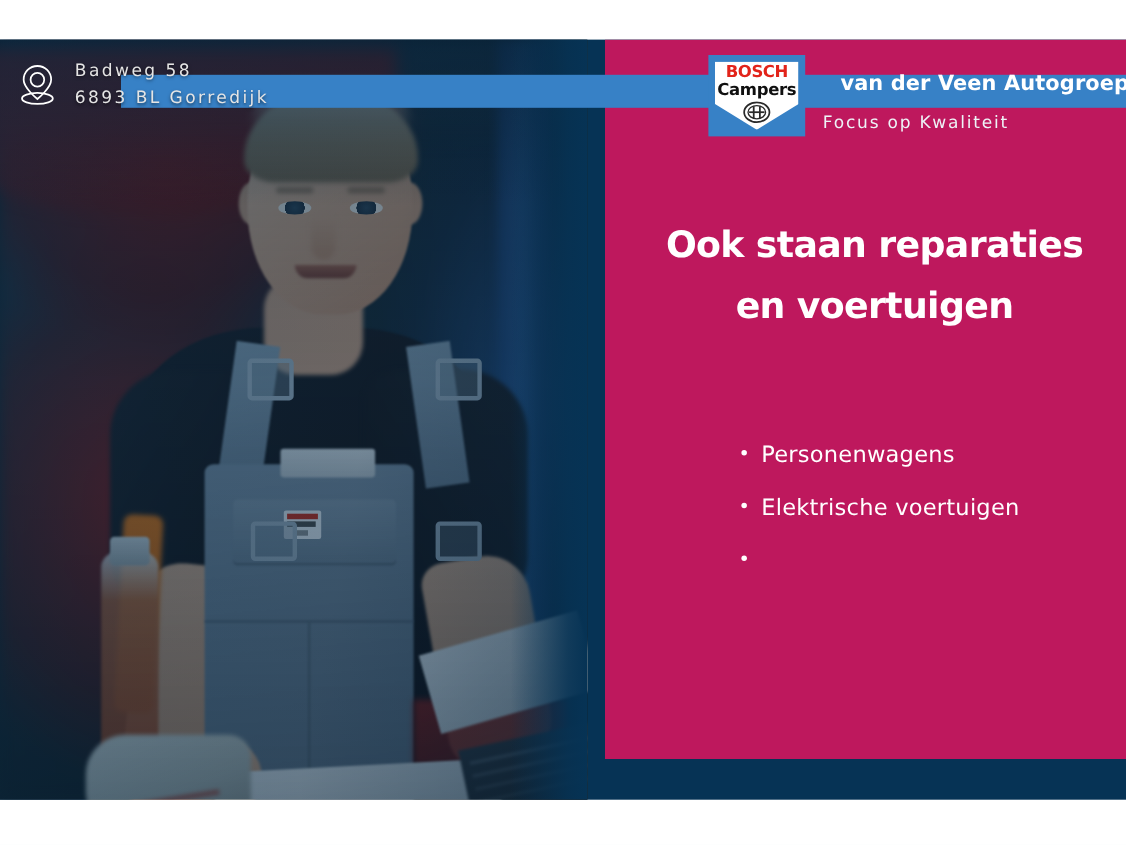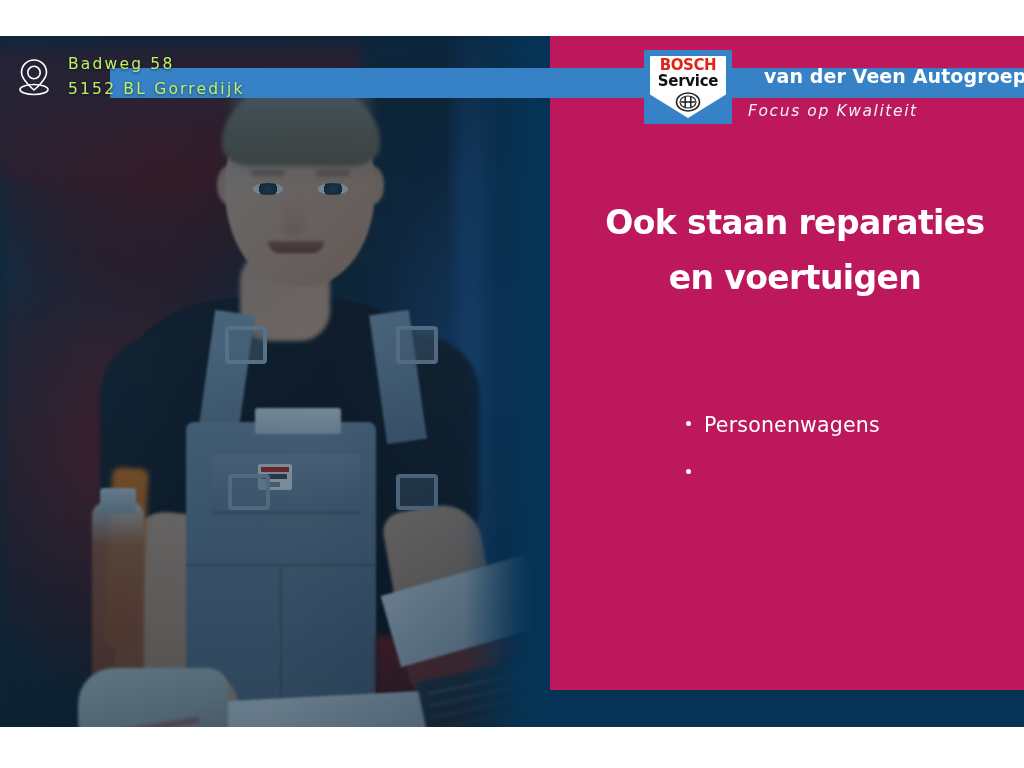--- a/index.html
+++ b/index.html
@@ -341,21 +341,21 @@
   .address {
     position: absolute;
     left: 16px; top: 16px;
     display: flex;
     align-items: center;
     gap: 16px;
     z-index: 6;
   }
   .pin-icon { width: 36px; height: 42px; flex: 0 0 auto; }
   .address-lines {
-    color: #bef264;
+    color: #e5e5e5;
     font-family: "DejaVu Sans", sans-serif;
     font-size: 15.5px;
     letter-spacing: 2.2px;
     line-height: 25px;
     text-shadow: 0 1px 3px rgba(0,0,0,0.55);
   }
 
   
   .panel {
     position: absolute;
@@ -381,21 +381,20 @@
     font-weight: bold;
     font-size: 19px;
     letter-spacing: 0.1px;
     white-space: nowrap;
   }
   .brand-tagline {
     position: absolute;
     left: 198px; top: 66px;
     color: #eef3f7;
     font-family: "DejaVu Sans", sans-serif;
-    font-style: italic;
     font-size: 15.5px;
     letter-spacing: 1.6px;
     white-space: nowrap;
   }
 
   
   .bosch-logo {
     position: absolute;
     left: 94px; top: 14px;
     width: 88px; height: 74px;
@@ -450,21 +449,21 @@
     font-size: 33px;
     line-height: 55px;
     letter-spacing: -0.6px;
   }
   .headline .l { display: block; white-space: nowrap; }
 
   
   .bullets {
     position: absolute;
     left: 120px; top: 349px;
-    margin: 16px;
+    margin: 4px;
     padding: 0;
     list-style: none;
   }
   .bullets li {
     color: #ffffff;
     font-family: "DejaVu Sans", sans-serif;
     font-size: 20.5px;
     line-height: 48px;
     letter-spacing: 0.2px;
     white-space: nowrap;
@@ -549,32 +548,32 @@
   <div class="address">
     <span class="pin-icon">
       <svg viewBox="0 0 36 42" width="36" height="42" fill="none" stroke="#ffffff" stroke-width="1.6">
         <path d="M18 4 C11 4 5.5 9.5 5.5 16.5 C5.5 24 18 34 18 34 C18 34 30.5 24 30.5 16.5 C30.5 9.5 25 4 18 4 Z"></path>
         <circle cx="18" cy="16.5" r="6.2"></circle>
         <ellipse cx="18" cy="33.5" rx="14" ry="5"></ellipse>
       </svg>
     </span>
     <div class="address-lines">
       <div>Badweg 58</div>
-      <div>5152 BL Gorredijk</div>
+      <div>6893 BL Gorredijk</div>
     </div>
   </div>
 
   <div class="panel">
 
     <div class="brandbar"></div>
 
     <div class="bosch-logo">
       <div class="bosch-shield"></div>
       <div class="bosch-word">BOSCH</div>
-      <div class="bosch-service">Service</div>
+      <div class="bosch-service">Campers</div>
       <span class="bosch-armature">
         <svg viewBox="0 0 26 20" width="26" height="20">
           <ellipse cx="13" cy="10" rx="11.5" ry="9" fill="none" stroke="#2a2a2a" stroke-width="1.6"></ellipse>
           <ellipse cx="13" cy="10" rx="8" ry="6" fill="none" stroke="#2a2a2a" stroke-width="1.2"></ellipse>
           <rect x="6" y="9.2" width="14" height="1.6" fill="#2a2a2a"></rect>
           <rect x="9.4" y="4.6" width="1.6" height="10.8" fill="#2a2a2a"></rect>
           <rect x="15" y="4.6" width="1.6" height="10.8" fill="#2a2a2a"></rect>
         </svg>
       </span>
     </div>
@@ -585,18 +584,21 @@
     <div class="headline">
       <span class="l">Ook staan reparaties</span>
       <span class="l">en voertuigen</span>
     </div>
 
     <ul class="bullets">
       <li>
         <span class="dot"></span><span>Personenwagens</span>
       </li>
       <li>
+        <span class="dot"></span><span>Elektrische voertuigen</span>
+      </li>
+      <li>
         <span class="dot"></span>
       </li>
     </ul>
 
   </div>
 </div>
 
 </body></html>

